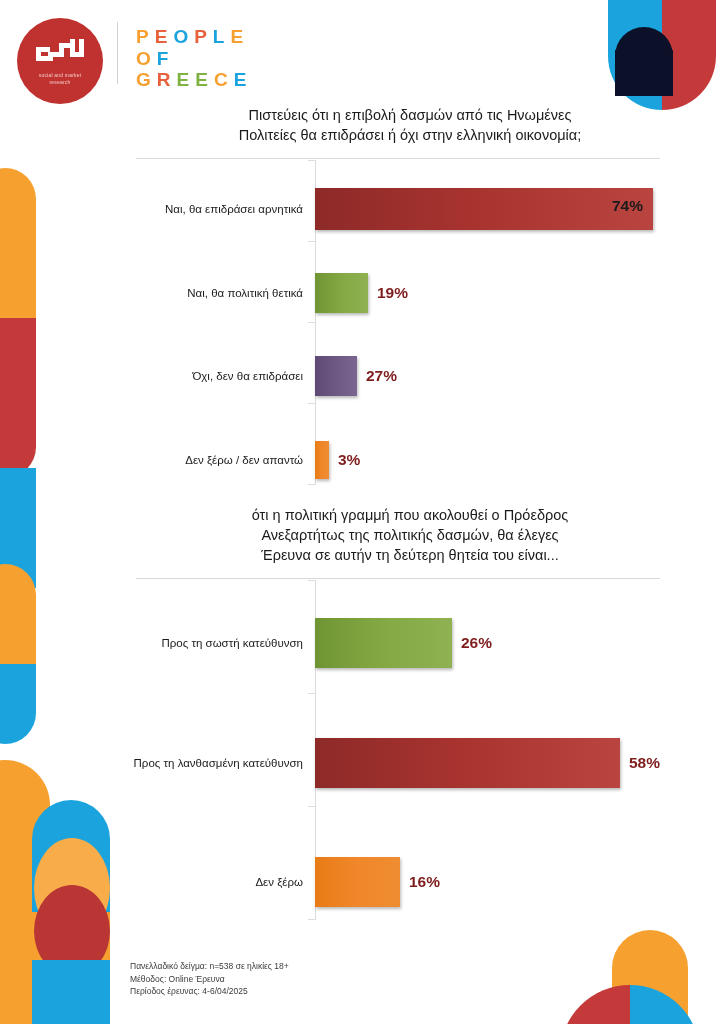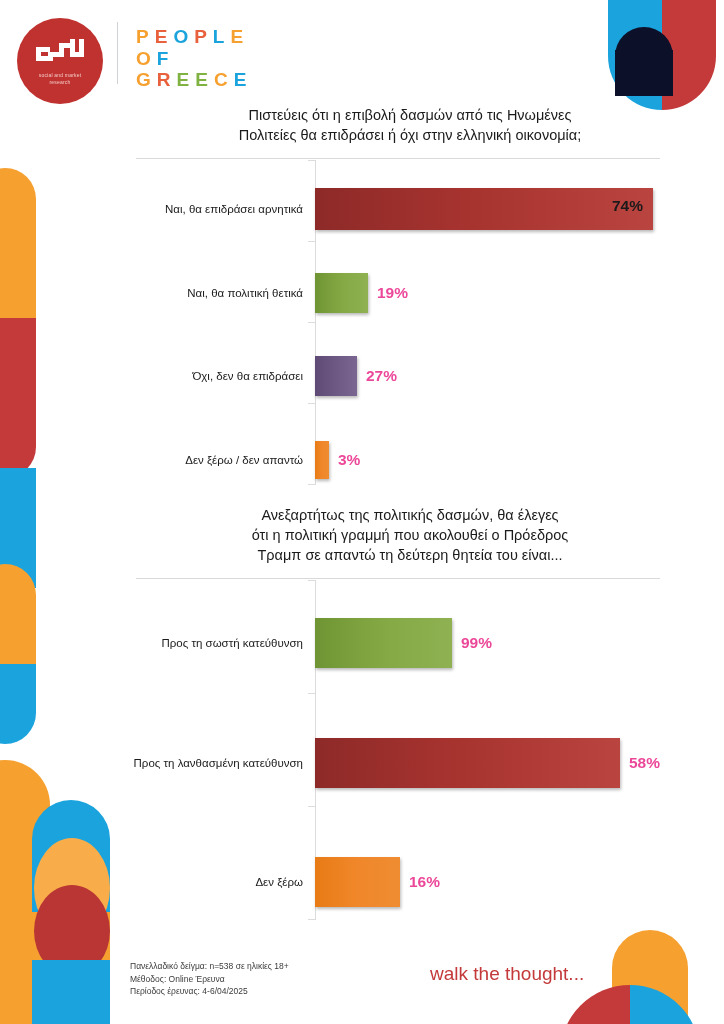--- a/index.html
+++ b/index.html
@@ -86,21 +86,21 @@
   .axis{position:absolute;left:315px;top:0;width:1px;background:#dcdcdc;}
   .chart1 .axis{height:325px;}
   .chart2 .axis{height:340px;}
   .tick{position:absolute;left:308px;width:8px;height:1px;background:#dcdcdc;}
 
   .row{position:absolute;left:0;width:700px;display:flex;align-items:center;}
   .rlabel{width:303px;text-align:right;padding-right:0;font-size:11.5px;color:#1b1b1b;
           font-family:"Liberation Sans", sans-serif;}
   .bar{height:100%;box-shadow:1px 2px 3px rgba(0,0,0,.28);}
   .bwrap{position:absolute;left:315px;display:flex;align-items:center;}
-  .bval{font-size:15.5px;font-weight:bold;color:#ec4899;margin-left:9px;white-space:nowrap;
+  .bval{font-size:15.5px;font-weight:bold;color:#7f1d1d;margin-left:9px;white-space:nowrap;
         font-family:"Liberation Sans", sans-serif;}
   .bval.inside{position:absolute;right:10px;margin-left:0;color:#1a1a1a;}
 
   
   .c-red{background:linear-gradient(90deg,#8d2a28 0%,#a7332f 45%,#b94440 100%);}
   .c-green{background:linear-gradient(90deg,#6f9433 0%,#84a944 50%,#8fb152 100%);}
   .c-purple{background:linear-gradient(90deg,#5e4a74 0%,#6e5a85 55%,#7a6690 100%);}
   .c-orange{background:linear-gradient(90deg,#e87b15 0%,#f0872a 50%,#ef8c32 100%);}
 
   
@@ -218,39 +218,39 @@
     <div class="row" style="top:281px;height:38px;">
       <div class="rlabel">Δεν ξέρω / δεν απαντώ</div>
     </div>
     <div class="bwrap" style="top:281px;height:38px;">
       <div class="bar c-orange" style="width:14px;"></div>
       <span class="bval">3%</span>
     </div>
   </div>
 
   <div class="qtitle q2title">
+    <div>ότι η πολιτική γραμμή που ακολουθεί ο Πρόεδρος</div>
     <div>Ανεξαρτήτως της πολιτικής δασμών, θα έλεγες</div>
-    <div>ότι η πολιτική γραμμή που ακολουθεί ο Πρόεδρος</div>
-    <div>Τραμπ σε απαντώ τη δεύτερη θητεία του είναι...</div>
+    <div>Έρευνα σε αυτήν τη δεύτερη θητεία του είναι...</div>
   </div>
   <div class="rule rule2"></div>
 
   <div class="chart chart2">
     <div class="axis"></div>
     <div class="tick" style="top:0px;"></div>
     <div class="tick" style="top:113px;"></div>
     <div class="tick" style="top:226px;"></div>
     <div class="tick" style="top:339px;"></div>
 
     <div class="row" style="top:38px;height:50px;">
       <div class="rlabel">Προς τη σωστή κατεύθυνση</div>
     </div>
     <div class="bwrap" style="top:38px;height:50px;">
       <div class="bar c-green" style="width:137px;"></div>
-      <span class="bval">99%</span>
+      <span class="bval">26%</span>
     </div>
 
     <div class="row" style="top:158px;height:50px;">
       <div class="rlabel">Προς τη λανθασμένη κατεύθυνση</div>
     </div>
     <div class="bwrap" style="top:158px;height:50px;">
       <div class="bar c-red" style="width:305px;"></div>
       <span class="bval">58%</span>
     </div>
 
@@ -262,15 +262,14 @@
       <span class="bval">16%</span>
     </div>
   </div>
 
   <div class="footnote">
     <div>Πανελλαδικό δείγμα: n=538 σε ηλικίες 18+</div>
     <div>Μέθοδος: Online Έρευνα</div>
     <div>Περίοδος έρευνας: 4-6/04/2025</div>
   </div>
 
-  <div class="tagline">walk the thought...</div>
 
 </div>
 
 </body></html>

